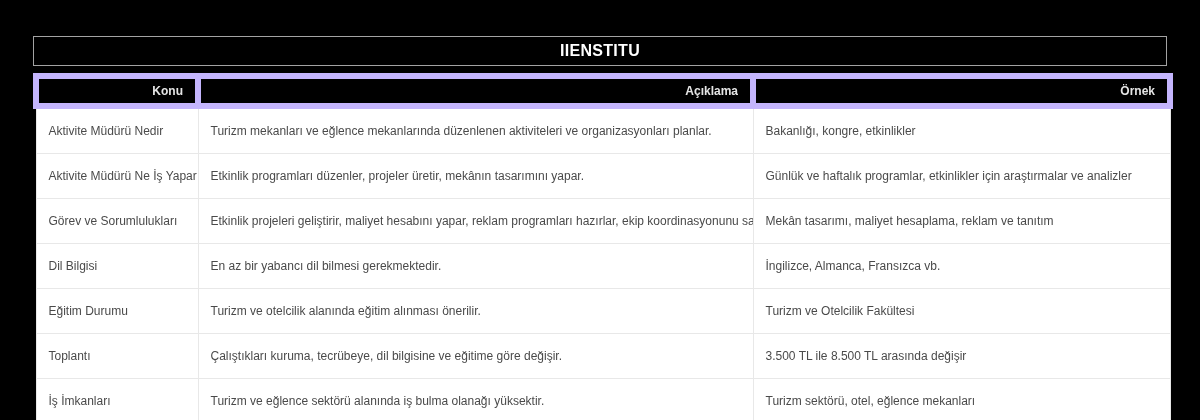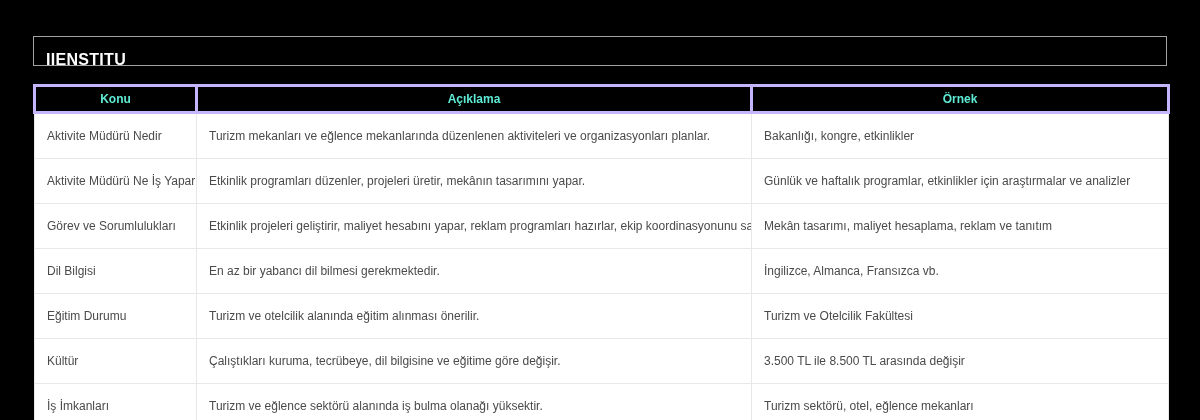--- a/index.html
+++ b/index.html
@@ -19,42 +19,43 @@
   }
   .title-bar {
     box-sizing: border-box;
     height: 30px;
     line-height: 28px;
     background: #000000;
     border: 1px solid #a3a3a3;
     color: #ffffff;
     font-size: 16px;
     font-weight: bold;
-    padding: 9px 12px;
-    margin-bottom: 18px;
+    padding: 0 12px;
+    margin-bottom: 7px;
     letter-spacing: 0.3px;
+    text-align: center;
   }
   table.data-table {
     width: 100%;
     border-collapse: collapse;
     table-layout: fixed;
   }
   col.c-konu    { width: 162px; }
   col.c-acik    { width: 555px; }
   col.c-ornek   { width: 417px; }
   .data-table th {
     box-sizing: border-box;
     height: 27px;
     background: #000000;
-    color: #5eead4;
+    color: #e5e5e5;
     font-size: 12px;
     font-weight: bold;
-    text-align: center;
+    text-align: right;
     padding: 5px 12px;
-    border: 3px solid #c4b5fd;
+    border: 6px solid #c4b5fd;
     white-space: nowrap;
     overflow: hidden;
   }
   .data-table td {
     box-sizing: border-box;
     height: 29px;
     background: #ffffff;
     color: #4a4a4a;
     font-size: 12px;
     text-align: left;
@@ -83,40 +84,40 @@
       </tr>
     </thead>
     <tbody>
       <tr>
         <td>Aktivite Müdürü Nedir</td>
         <td>Turizm mekanları ve eğlence mekanlarında düzenlenen aktiviteleri ve organizasyonları planlar.</td>
         <td>Bakanlığı, kongre, etkinlikler</td>
       </tr>
       <tr>
         <td>Aktivite Müdürü Ne İş Yapar</td>
-        <td>Etkinlik programları düzenler, projeleri üretir, mekânın tasarımını yapar.</td>
+        <td>Etkinlik programları düzenler, projeler üretir, mekânın tasarımını yapar.</td>
         <td>Günlük ve haftalık programlar, etkinlikler için araştırmalar ve analizler</td>
       </tr>
       <tr>
         <td>Görev ve Sorumlulukları</td>
         <td>Etkinlik projeleri geliştirir, maliyet hesabını yapar, reklam programları hazırlar, ekip koordinasyonunu sağlar.</td>
         <td>Mekân tasarımı, maliyet hesaplama, reklam ve tanıtım</td>
       </tr>
       <tr>
         <td>Dil Bilgisi</td>
         <td>En az bir yabancı dil bilmesi gerekmektedir.</td>
         <td>İngilizce, Almanca, Fransızca vb.</td>
       </tr>
       <tr>
         <td>Eğitim Durumu</td>
         <td>Turizm ve otelcilik alanında eğitim alınması önerilir.</td>
         <td>Turizm ve Otelcilik Fakültesi</td>
       </tr>
       <tr>
-        <td>Kültür</td>
+        <td>Toplantı</td>
         <td>Çalıştıkları kuruma, tecrübeye, dil bilgisine ve eğitime göre değişir.</td>
         <td>3.500 TL ile 8.500 TL arasında değişir</td>
       </tr>
       <tr>
         <td>İş İmkanları</td>
         <td>Turizm ve eğlence sektörü alanında iş bulma olanağı yüksektir.</td>
         <td>Turizm sektörü, otel, eğlence mekanları</td>
       </tr>
       <tr>
         <td>Müşteri Memnuniyeti</td>

